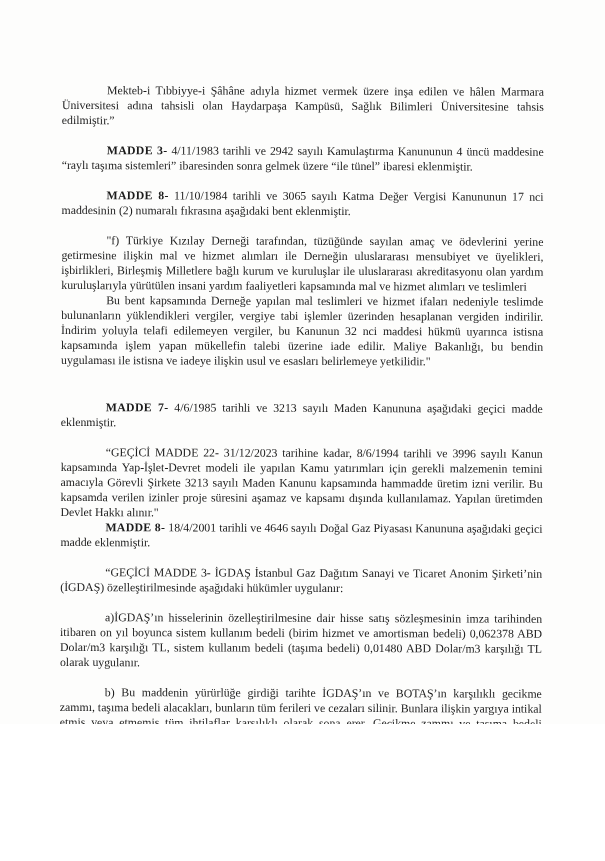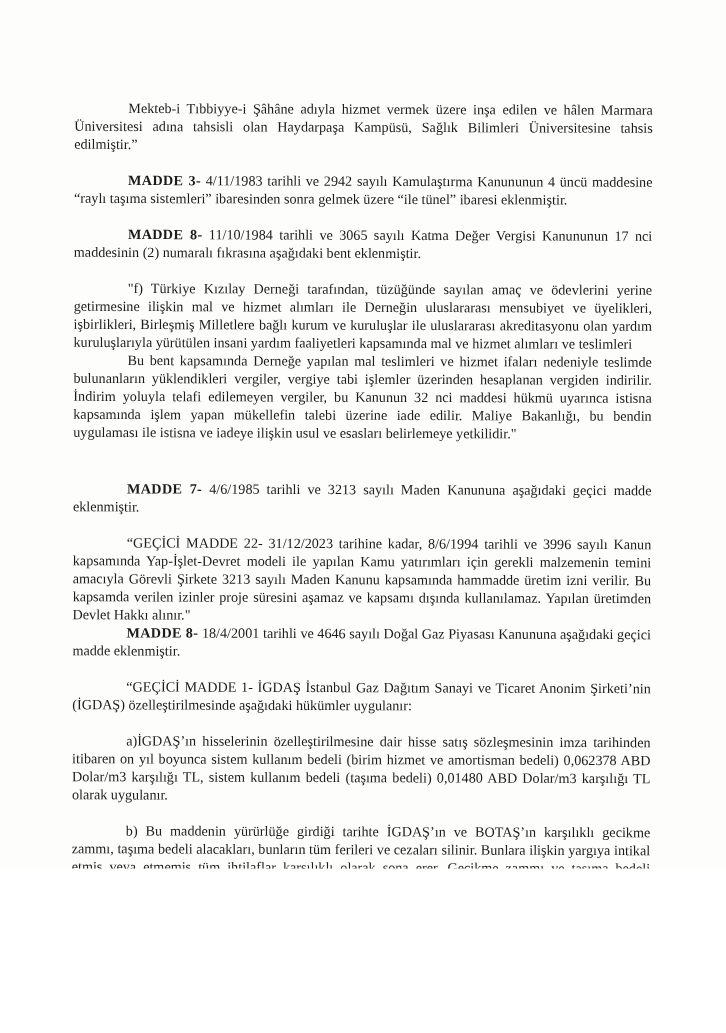--- a/index.html
+++ b/index.html
@@ -63,21 +63,21 @@
     <p class="para gap-1"><b class="run-bold"></b><span>"f) Türkiye Kızılay Derneği tarafından, tüzüğünde sayılan amaç ve ödevlerini yerine getirmesine ilişkin mal ve hizmet alımları ile Derneğin uluslararası mensubiyet ve üyelikleri, işbirlikleri, Birleşmiş Milletlere bağlı kurum ve kuruluşlar ile uluslararası akreditasyonu olan yardım kuruluşlarıyla yürütülen insani yardım faaliyetleri kapsamında mal ve hizmet alımları ve teslimleri</span></p>
 
     <p class="para gap-0"><b class="run-bold"></b><span>Bu bent kapsamında Derneğe yapılan mal teslimleri ve hizmet ifaları nedeniyle teslimde bulunanların yüklendikleri vergiler, vergiye tabi işlemler üzerinden hesaplanan vergiden indirilir. İndirim yoluyla telafi edilemeyen vergiler, bu Kanunun 32 nci maddesi hükmü uyarınca istisna kapsamında işlem yapan mükellefin talebi üzerine iade edilir. Maliye Bakanlığı, bu bendin uygulaması ile istisna ve iadeye ilişkin usul ve esasları belirlemeye yetkilidir."</span></p>
 
     <p class="para gap-2"><b class="run-bold">MADDE 7-</b><span> 4/6/1985 tarihli ve 3213 sayılı Maden Kanununa aşağıdaki geçici madde eklenmiştir.</span></p>
 
     <p class="para gap-1"><b class="run-bold"></b><span>“GEÇİCİ MADDE 22- 31/12/2023 tarihine kadar, 8/6/1994 tarihli ve 3996 sayılı Kanun kapsamında Yap-İşlet-Devret modeli ile yapılan Kamu yatırımları için gerekli malzemenin temini amacıyla Görevli Şirkete 3213 sayılı Maden Kanunu kapsamında hammadde üretim izni verilir. Bu kapsamda verilen izinler proje süresini aşamaz ve kapsamı dışında kullanılamaz. Yapılan üretimden Devlet Hakkı alınır."</span></p>
 
     <p class="para gap-0"><b class="run-bold">MADDE 8-</b><span> 18/4/2001 tarihli ve 4646 sayılı Doğal Gaz Piyasası Kanununa aşağıdaki geçici madde eklenmiştir.</span></p>
 
-    <p class="para gap-1"><b class="run-bold"></b><span>“GEÇİCİ MADDE 1- İGDAŞ İstanbul Gaz Dağıtım Sanayi ve Ticaret Anonim Şirketi’nin (İGDAŞ) özelleştirilmesinde aşağıdaki hükümler uygulanır:</span></p>
+    <p class="para gap-1"><b class="run-bold"></b><span>“GEÇİCİ MADDE 3- İGDAŞ İstanbul Gaz Dağıtım Sanayi ve Ticaret Anonim Şirketi’nin (İGDAŞ) özelleştirilmesinde aşağıdaki hükümler uygulanır:</span></p>
 
     <p class="para gap-1"><b class="run-bold"></b><span>a)İGDAŞ’ın hisselerinin özelleştirilmesine dair hisse satış sözleşmesinin imza tarihinden itibaren on yıl boyunca sistem kullanım bedeli (birim hizmet ve amortisman bedeli) 0,062378 ABD Dolar/m3 karşılığı TL, sistem kullanım bedeli (taşıma bedeli) 0,01480 ABD Dolar/m3 karşılığı TL olarak uygulanır.</span></p>
 
     <p class="para gap-1"><b class="run-bold"></b><span>b) Bu maddenin yürürlüğe girdiği tarihte İGDAŞ’ın ve BOTAŞ’ın karşılıklı gecikme zammı, taşıma bedeli alacakları, bunların tüm ferileri ve cezaları silinir. Bunlara ilişkin yargıya intikal etmiş veya etmemiş tüm ihtilaflar karşılıklı olarak sona erer. Gecikme zammı ve taşıma bedeli alacakları ve bunların tüm ferileri ve cezaları bütçenin gelir ve gider hesapları ile ilişkilendirilmeksizin terkin edilir.”</span></p>
 
   </div>
 
   <div class="page-footer">4</div>
 </div>
 

